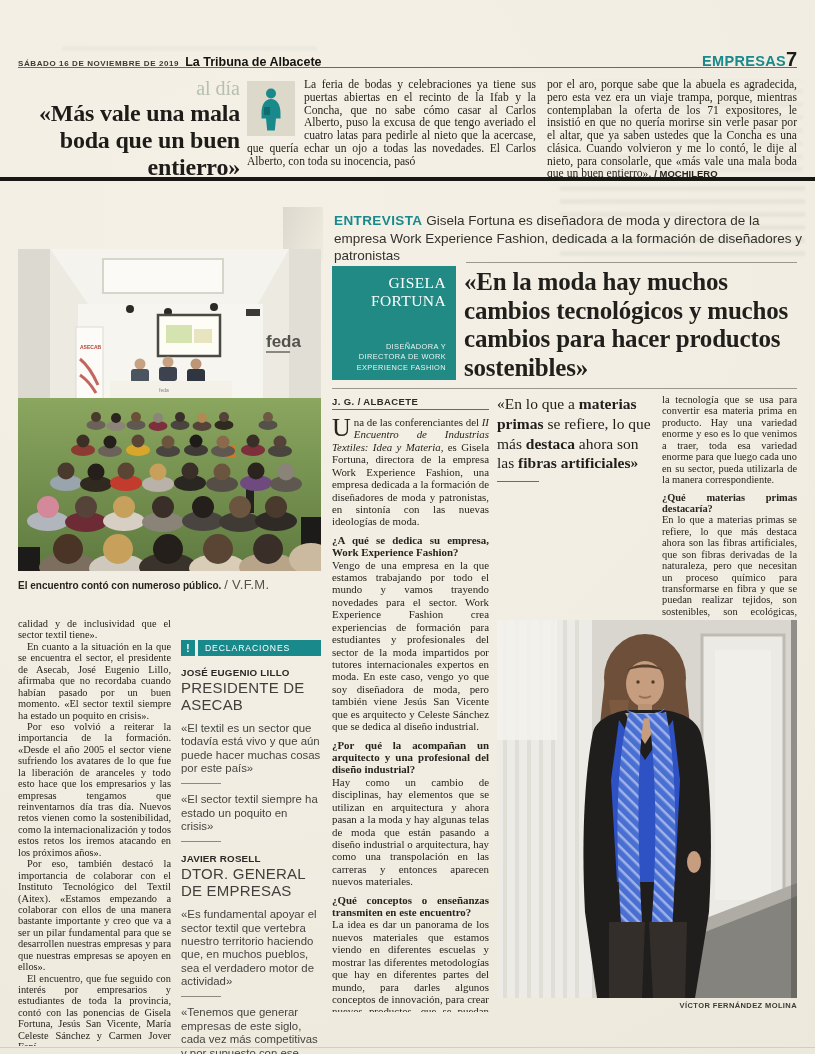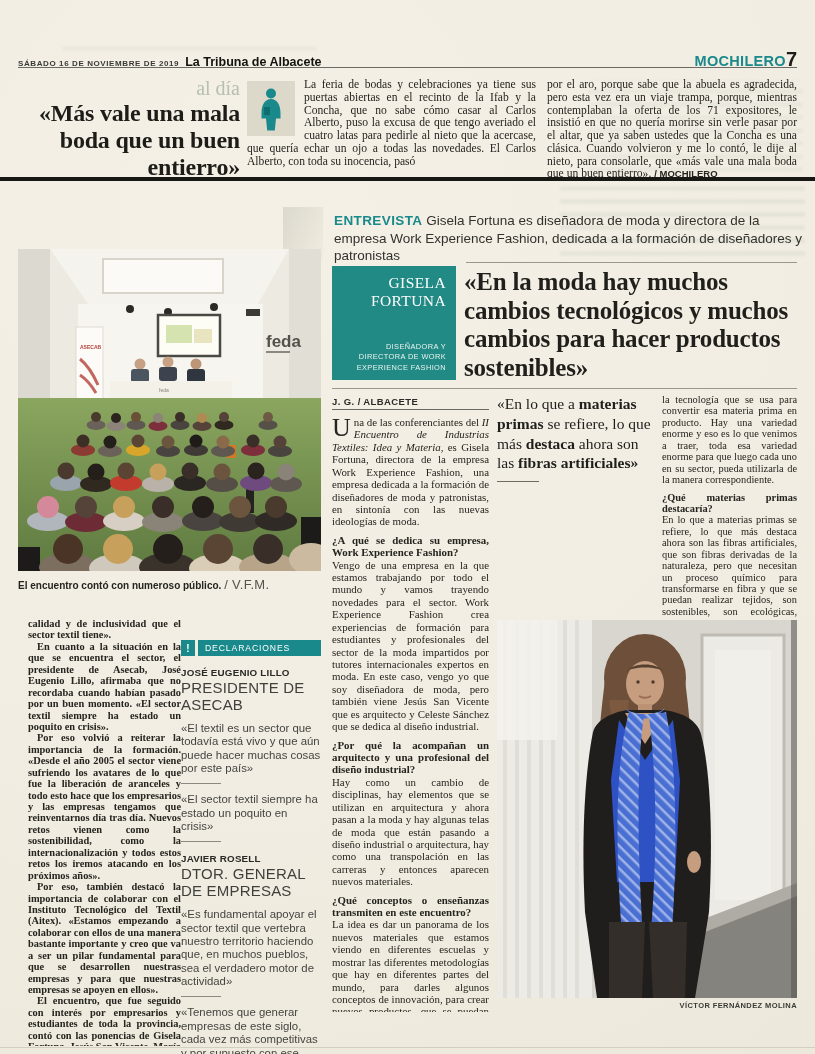--- a/index.html
+++ b/index.html
@@ -77,21 +77,21 @@
   <div class="abs ghost stripes" style="left:588px; top:80px; width:215px; height:92px; opacity:.06;"></div>
   <div class="abs ghost stripes" style="left:560px; top:184px; width:245px; height:72px; opacity:.10;"></div>
   <div class="abs ghost stripes" style="left:62px; top:38px; width:255px; height:13px; opacity:.06;"></div>
   <div class="abs" style="left:283px; top:207px; width:40px; height:54px; background:linear-gradient(110deg,#d7d4c9,#e6e2d6 60%,#efebdf); opacity:.85;"></div>
 
   <div class="abs" style="left:18px; top:48px; width:779px; display:flex; justify-content:space-between; align-items:baseline;">
     <div>
       <span class="hdr-date">SÁBADO 16 DE NOVIEMBRE DE 2019</span><span class="hdr-masthead">La Tribuna de Albacete</span>
     </div>
     <div class="hdr-right">
-      <span class="hdr-section">MOCHILERO</span><span class="hdr-pagenum">7</span>
+      <span class="hdr-section">EMPRESAS</span><span class="hdr-pagenum">7</span>
     </div>
   </div>
   <div class="abs rule" style="left:18px; top:67px; width:779px;"></div>
 
   <section>
     <div class="abs" style="left:18px; top:77px; width:222px;">
       <div class="aldia-label">al día</div>
       <h2 class="aldia-headline">«Más vale una mala boda que un buen entierro»</h2>
     </div>
     <div class="abs aldia-text" style="left:247px; top:79px; width:289px; height:96px;">
@@ -338,21 +338,21 @@
         <line x1="165" y1="312" x2="165" y2="328"></line>
           <line x1="171" y1="312" x2="172" y2="325"></line>
       </g>
       <ellipse cx="197" cy="242" rx="7" ry="11" fill="#c69d7f"></ellipse>
       <path d="M112 302 L148 302 L145 378 L112 378 Z" fill="#332e2a"></path>
       <path d="M152 302 L190 302 L188 378 L156 378 Z" fill="#332e2a"></path>
     </svg>
   </figure>
   <div class="abs photo-credit" style="left:497px; top:1001px; width:300px;">VÍCTOR FERNÁNDEZ MOLINA</div>
 
-  <div class="abs body-serif tight" style="left:28px; top:618px; width:153px; height:428px;font-weight:bold;">
+  <div class="abs body-serif tight" style="left:18px; top:618px; width:153px; height:428px;">
     <p>calidad y de inclusividad que el sector textil tiene».</p>
     <p style="text-indent:9px;">En cuanto a la situación en la que se encuentra el sector, el presidente de Asecab, José Eugenio Lillo, afirmaba que no recordaba cuando habían pasado por un buen momento. «El sector textil siempre ha estado un poquito en crisis».</p>
     <p style="text-indent:9px;">Por eso volvió a reiterar la importancia de la formación. «Desde el año 2005 el sector viene sufriendo los avatares de lo que fue la liberación de aranceles y todo esto hace que los empresarios y las empresas tengamos que reinventarnos día tras día. Nuevos retos vienen como la sostenibilidad, como la internacionalización y todos estos retos los iremos atacando en los próximos años».</p>
     <p style="text-indent:9px;">Por eso, también destacó la importancia de colaborar con el Instituto Tecnológico del Textil (Aitex). «Estamos empezando a colaborar con ellos de una manera bastante importante y creo que va a ser un pilar fundamental para que se desarrollen nuestras empresas y para que nuestras empresas se apoyen en ellos».</p>
     <p style="text-indent:9px;">El encuentro, que fue seguido con interés por empresarios y estudiantes de toda la provincia, contó con las ponencias de Gisela Fortuna, Jesús San Vicente, María Celeste Sánchez y Carmen Jover Espí.</p>
   </div>
 
   <aside class="abs" style="left:181px; top:640px; width:140px;">
     <div class="decl-header">
       <div class="decl-bang">!</div>

